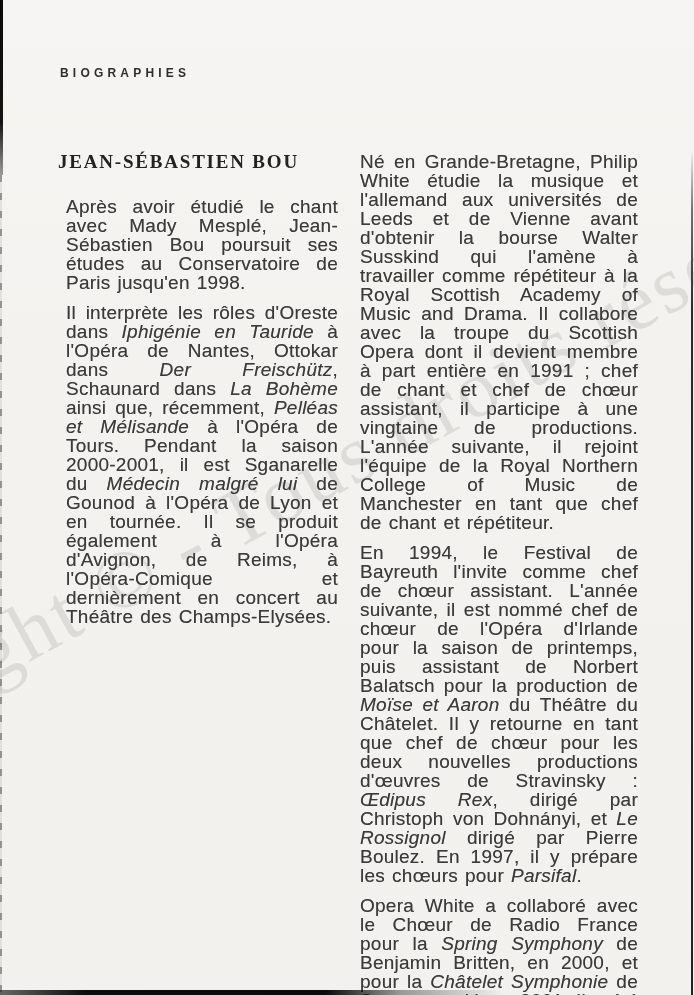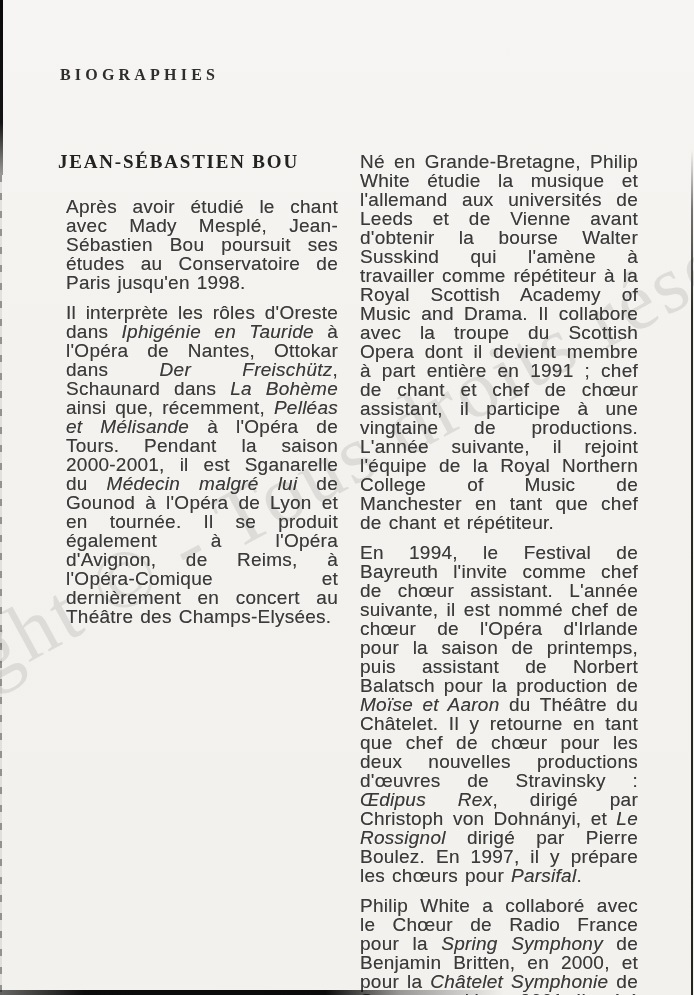--- a/index.html
+++ b/index.html
@@ -8,22 +8,22 @@
     width:694px;height:995px;
     margin:0 auto;
     background:linear-gradient(180deg,#f6f5f3 0%,#f3f2ef 35%,#f2f1ee 100%);
     overflow:hidden;
     font-family:"Liberation Sans","DejaVu Sans",sans-serif;
     color:var(--ink,#3a3a3a);
   }
   
   .kicker{
     position:absolute;left:60px;top:66px;
-    font-family:Liberation Serif, serif;
-    font-weight:bold;font-size:16px;letter-spacing:4.2px;
+    font-family:Liberation Sans, sans-serif;
+    font-weight:bold;font-size:12px;letter-spacing:4.2px;
     color:#2e2e2e;
   }
   
   .columns{
     position:absolute;left:58px;top:152px;width:580px;
     display:flex;gap:14px;
   }
   .col{width:280px;}
   .col.right{width:286px;}
   .col h2{
@@ -91,21 +91,21 @@
         <h2>JEAN-SÉBASTIEN BOU</h2>
         <div>
             <p><span>Après avoir étudié le chant avec Mady Mesplé, Jean-Sébastien Bou poursuit ses études au Conservatoire de Paris jusqu'en 1998.</span></p>
             <p><span>Il interprète les rôles d'Oreste dans </span><em>Iphigénie en Tauride</em><span> à l'Opéra de Nantes, Ottokar dans </span><em>Der Freischütz</em><span>, Schaunard dans </span><em>La Bohème</em><span> ainsi que, récemment, </span><em>Pelléas et Mélisande</em><span> à l'Opéra de Tours. Pendant la saison 2000-2001, il est Sganarelle du </span><em>Médecin malgré lui</em><span> de Gounod à l'Opéra de Lyon et en tournée. Il se produit également à l'Opéra d'Avignon, de Reims, à l'Opéra-Comique et dernièrement en concert au Théâtre des Champs-Elysées.</span></p>
           </div>
       </div>
       <div class="col right">
         <div>
             <p><span>Né en Grande-Bretagne, Philip White étudie la musique et l'allemand aux universités de Leeds et de Vienne avant d'obtenir la bourse Walter Susskind qui l'amène à travailler comme répétiteur à la Royal Scottish Academy of Music and Drama. Il collabore avec la troupe du Scottish Opera dont il devient membre à part entière en 1991 ; chef de chant et chef de chœur assistant, il participe à une vingtaine de productions. L'année suivante, il rejoint l'équipe de la Royal Northern College of Music de Manchester en tant que chef de chant et répétiteur.</span></p>
             <p><span>En 1994, le Festival de Bayreuth l'invite comme chef de chœur assistant. L'année suivante, il est nommé chef de chœur de l'Opéra d'Irlande pour la saison de printemps, puis assistant de Norbert Balatsch pour la production de </span><em>Moïse et Aaron</em><span> du Théâtre du Châtelet. Il y retourne en tant que chef de chœur pour les deux nouvelles productions d'œuvres de Stravinsky : </span><em>Œdipus Rex</em><span>, dirigé par Christoph von Dohnányi, et </span><em>Le Rossignol</em><span> dirigé par Pierre Boulez. En 1997, il y prépare les chœurs pour </span><em>Parsifal</em><span>.</span></p>
-            <p><span>Philip White a collaboré avec le Chœur de Radio France pour la </span><em>Spring Symphony</em><span> de Benjamin Britten, en 2000, et pour la </span><em>Châtelet Symphonie</em><span> de Szymanowski, en 2001. Il a été nommé chef de chœur associé au Chœur de Radio France à partir de la saison 1995-2002.</span></p>
+            <p><span>Opera White a collaboré avec le Chœur de Radio France pour la </span><em>Spring Symphony</em><span> de Benjamin Britten, en 2000, et pour la </span><em>Châtelet Symphonie</em><span> de Szymanowski, en 2001. Il a été nommé chef de chœur associé au Chœur de Radio France à partir de la saison 1995-2002.</span></p>
           </div>
       </div>
     </div>
   </div>
 
   <div class="edge-left-top"></div>
   <div class="edge-left-low"></div>
   <div class="edge-right"></div>
   <div class="edge-bottom"></div>
 

